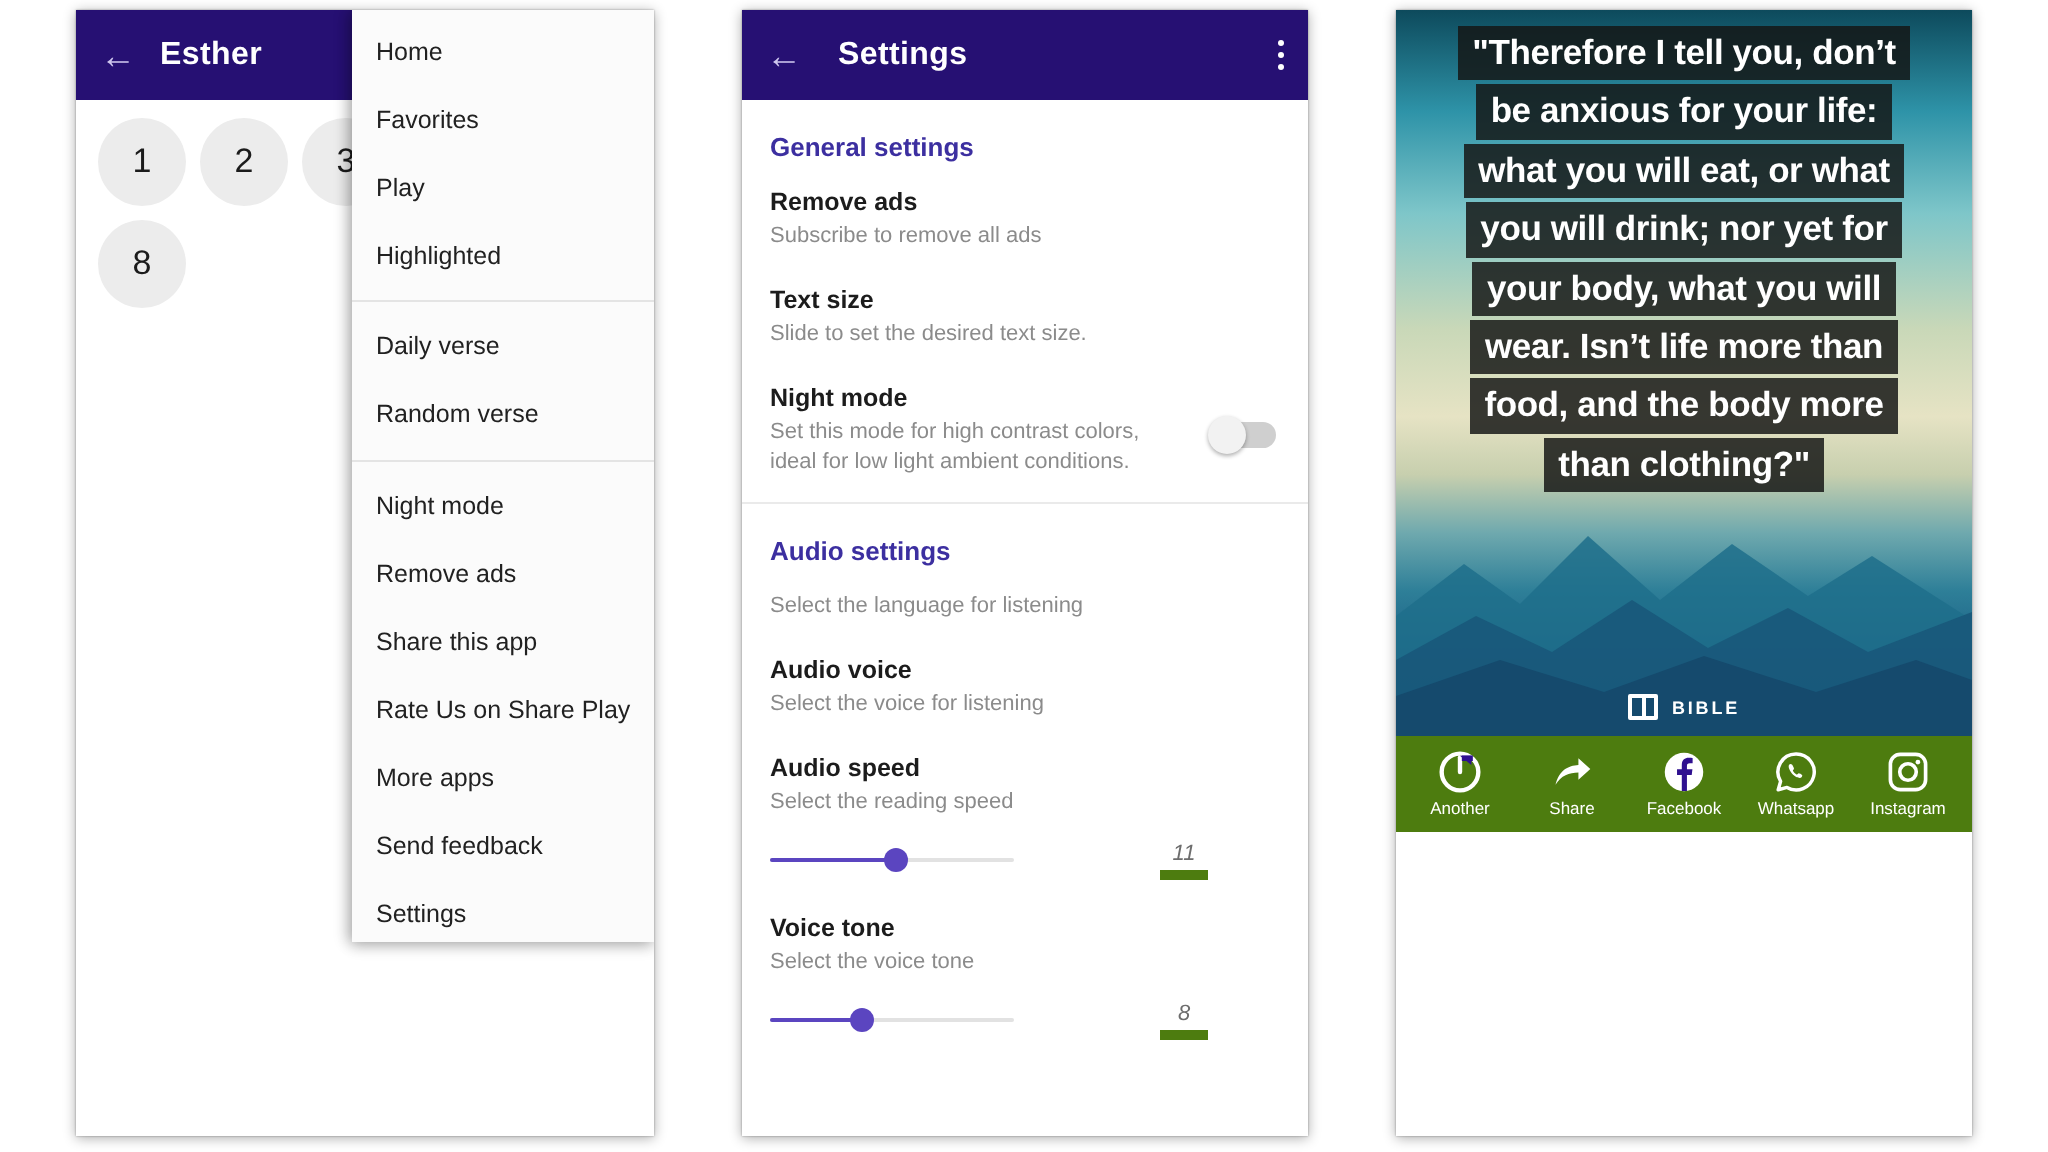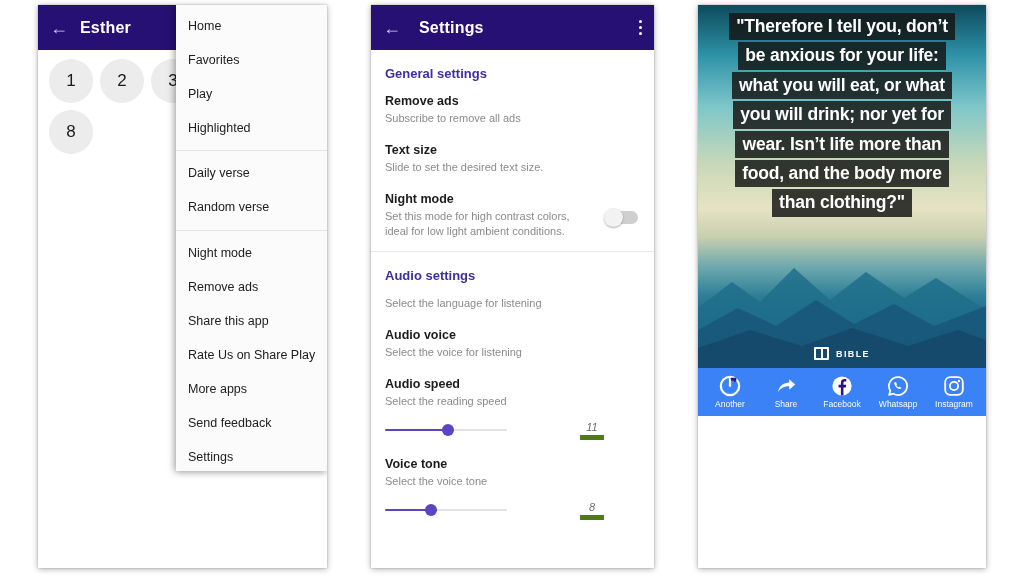--- a/index.html
+++ b/index.html
@@ -286,21 +286,21 @@
   .watermark .wm-text {
     color: #ffffff;
     font-size: 9px;
     font-weight: bold;
     letter-spacing: 1.4px;
   }
 
   .action-bar {
     position: relative;
     height: 48px;
-    background: #3b82f6;
+    background: #4d7c0f;
     display: flex;
     align-items: center;
     justify-content: space-around;
     padding: 0 4px;
   }
   .action {
     display: flex;
     flex-direction: column;
     align-items: center;
     gap: 3px;
@@ -447,20 +447,21 @@
         <path d="M0 70 L34 44 L62 64 L96 30 L132 62 L168 34 L206 60 L238 40 L288 72 L288 130 L0 130 Z" fill="#1f6f8b" opacity="0.85"></path>
         <path d="M0 92 L40 70 L78 88 L118 62 L156 86 L196 66 L236 88 L288 68 L288 130 L0 130 Z" fill="#18587a" opacity="0.9"></path>
         <path d="M0 110 L52 92 L104 108 L154 90 L210 108 L260 92 L288 102 L288 130 L0 130 Z" fill="#154a6d"></path>
       </svg>
 
       <div class="verse-lines">
         <div class="verse-line">"Therefore I tell you, don’t</div>
         <div class="verse-line">be anxious for your life:</div>
         <div class="verse-line">what you will eat, or what</div>
         <div class="verse-line">you will drink; nor yet for</div>
+        <div class="verse-line">your body, what you will</div>
         <div class="verse-line">wear. Isn’t life more than</div>
         <div class="verse-line">food, and the body more</div>
         <div class="verse-line">than clothing?"</div>
       </div>
 
       <div class="watermark">
         <div class="bk"></div>
         <div class="wm-text">BIBLE</div>
       </div>
     </div>

